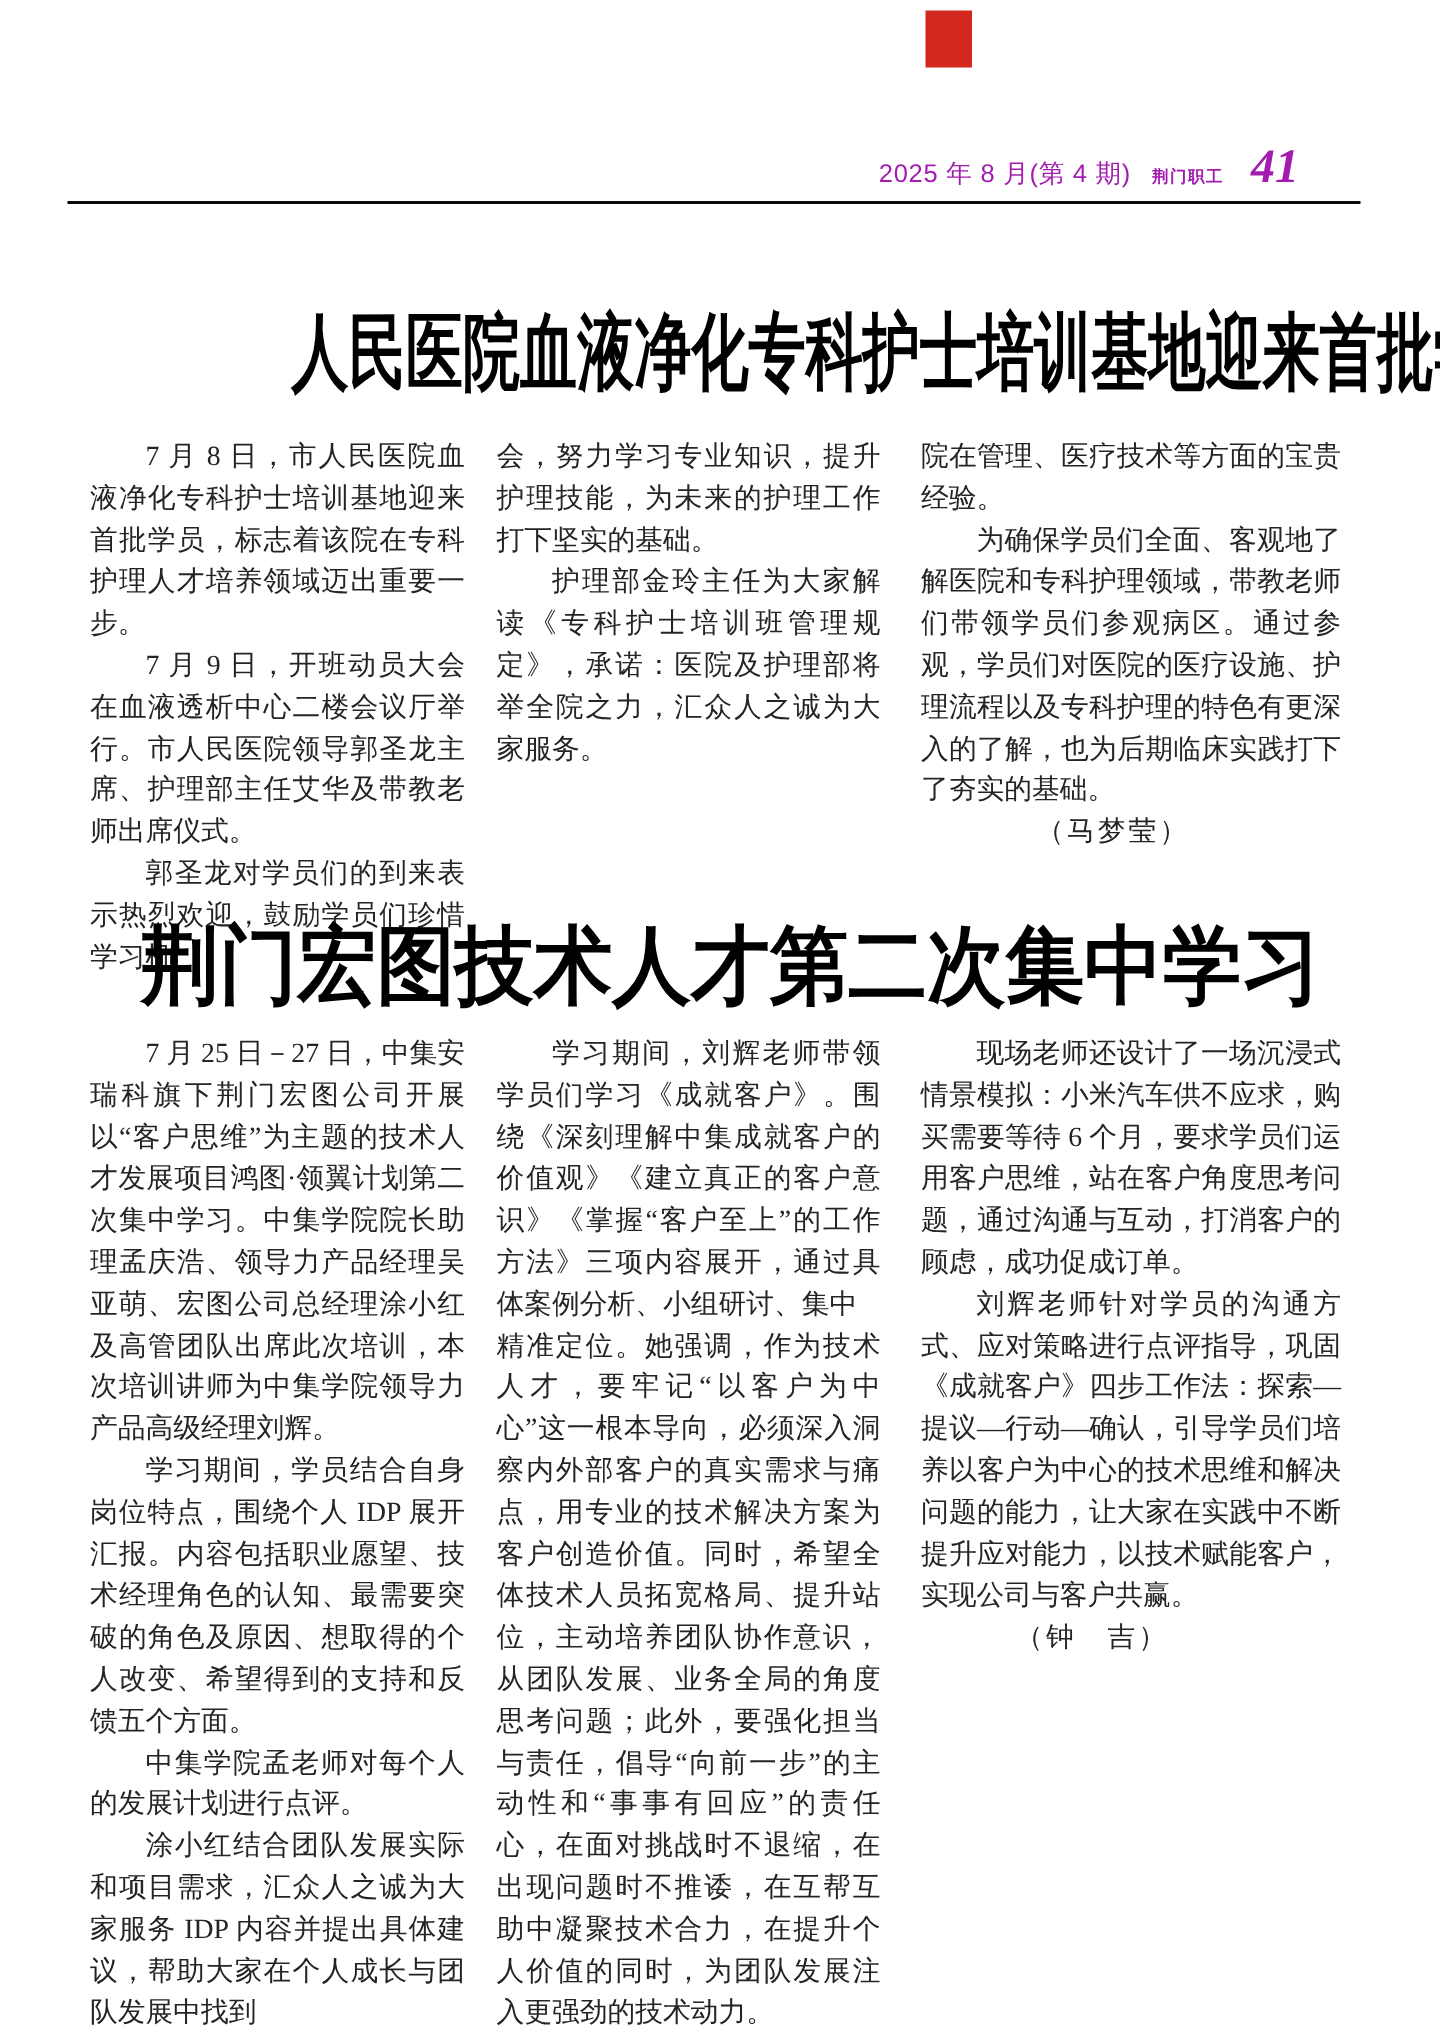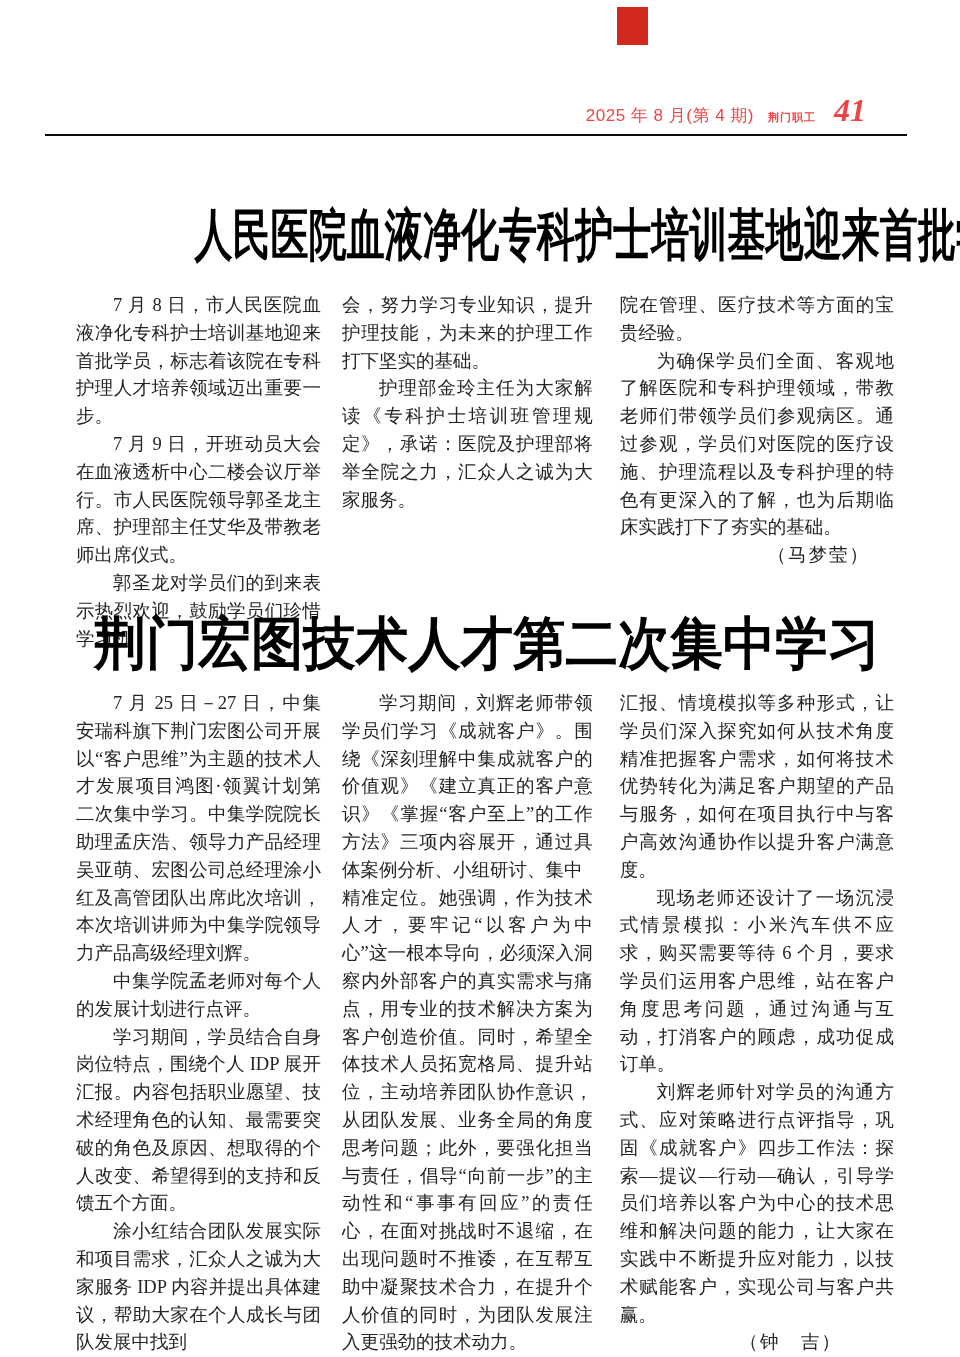--- a/index.html
+++ b/index.html
@@ -18,21 +18,21 @@
     width: 31px; height: 38px;
     background: #d3281e;
   }
   .page-header {
     position: absolute;
     top: 92px; right: 94px;
     display: flex;
     align-items: baseline;
     white-space: nowrap;
     font-family: "Liberation Sans", "DejaVu Sans", sans-serif;
-    color: #ef4444;
+    color: #a21caf;
   }
   .page-header .issue { font-size: 17px; letter-spacing: 0.5px; }
   .page-header .magazine { font-size: 11px; font-weight: 600; margin-left: 14px; letter-spacing: 1px; }
   .page-header .pagenum {
     font-family: "Liberation Serif", serif;
     font-size: 32px; font-weight: bold; font-style: italic;
     margin-left: 18px;
   }
   .header-rule {
     position: absolute;
@@ -65,27 +65,27 @@
     transform: scaleX(0.92);
     transform-origin: 50% 50%;
   }
   .columns {
     position: absolute;
     left: 60px; width: 834px;
     display: flex;
   }
   .cols-a1 { top: 292px; height: 290px; }
   .cols-a2 { top: 690px; height: 580px; font-family: Liberation Serif, serif; }
-  .col { font-size: 18.5px; line-height: 27.8px; text-align: justify; color: #242424; margin-left: 16px; }
+  .col { font-size: 18.5px; line-height: 27.8px; text-align: justify; color: #242424; }
   .col-1 { width: 250px; }
   .col-2 { width: 256px; margin-left: 21px; }
   .col-3 { width: 280px; margin-left: 27px; }
   .para { margin: 0; text-indent: 2em; }
   .para.cont { text-indent: 0; }
-  .byline { margin: 0; text-align: right; padding-right: 24px; letter-spacing: 2px; }
+  .byline { margin: 0; text-align: center; padding-right: 24px; letter-spacing: 2px; }
   .byline-2 { padding-right: 52px; }
 </style>
 </head>
 <body>
 
 <div class="page">
 
   <div class="corner-marker"></div>
 
   <div class="page-header">
@@ -113,29 +113,28 @@
       <p class="para">为确保学员们全面、客观地了解医院和专科护理领域，带教老师们带领学员们参观病区。通过参观，学员们对医院的医疗设施、护理流程以及专科护理的特色有更深入的了解，也为后期临床实践打下了夯实的基础。</p>
       <p class="byline">（马梦莹）</p>
     </div>
   </div>
 
   <h1 class="headline-2">荆门宏图技术人才第二次集中学习</h1>
 
   <div class="columns cols-a2">
     <div class="col col-1">
       <p class="para">7 月 25 日－27 日，中集安瑞科旗下荆门宏图公司开展以“客户思维”为主题的技术人才发展项目鸿图·领翼计划第二次集中学习。中集学院院长助理孟庆浩、领导力产品经理吴亚萌、宏图公司总经理涂小红及高管团队出席此次培训，本次培训讲师为中集学院领导力产品高级经理刘辉。</p>
+      <p class="para">学习期间，学员结合自身岗位特点，围绕个人 IDP 展开汇报。内容包括职业愿望、技术经理角色的认知、最需要突破的角色及原因、想取得的个人改变、希望得到的支持和反馈五个方面。</p>
       <p class="para">中集学院孟老师对每个人的发展计划进行点评。</p>
-      <p class="para">学习期间，学员结合自身岗位特点，围绕个人 IDP 展开汇报。内容包括职业愿望、技术经理角色的认知、最需要突破的角色及原因、想取得的个人改变、希望得到的支持和反馈五个方面。</p>
       <p class="para">涂小红结合团队发展实际和项目需求，汇众人之诚为大家服务 IDP 内容并提出具体建议，帮助大家在个人成长与团队发展中找到</p>
     </div>
     <div class="col col-2">
       <p class="para">学习期间，刘辉老师带领学员们学习《成就客户》。围绕《深刻理解中集成就客户的价值观》《建立真正的客户意识》《掌握“客户至上”的工作方法》三项内容展开，通过具体案例分析、小组研讨、集中</p>
       <p class="para cont">精准定位。她强调，作为技术人才，要牢记“以客户为中心”这一根本导向，必须深入洞察内外部客户的真实需求与痛点，用专业的技术解决方案为客户创造价值。同时，希望全体技术人员拓宽格局、提升站位，主动培养团队协作意识，从团队发展、业务全局的角度思考问题；此外，要强化担当与责任，倡导“向前一步”的主动性和“事事有回应”的责任心，在面对挑战时不退缩，在出现问题时不推诿，在互帮互助中凝聚技术合力，在提升个人价值的同时，为团队发展注入更强劲的技术动力。</p>
     </div>
     <div class="col col-3">
-      <p class="para cont">汇报、情境模拟等多种形式，让学员们深入探究如何从技术角度精准把握客户需求，如何将技术优势转化为满足客户期望的产品与服务，如何在项目执行中与客户高效沟通协作以提升客户满意度。</p>
       <p class="para">现场老师还设计了一场沉浸式情景模拟：小米汽车供不应求，购买需要等待 6 个月，要求学员们运用客户思维，站在客户角度思考问题，通过沟通与互动，打消客户的顾虑，成功促成订单。</p>
       <p class="para">刘辉老师针对学员的沟通方式、应对策略进行点评指导，巩固《成就客户》四步工作法：探索—提议—行动—确认，引导学员们培养以客户为中心的技术思维和解决问题的能力，让大家在实践中不断提升应对能力，以技术赋能客户，实现公司与客户共赢。</p>
       <p class="byline byline-2">（钟　吉）</p>
     </div>
   </div>
 
 </div>
 
 </body></html>

